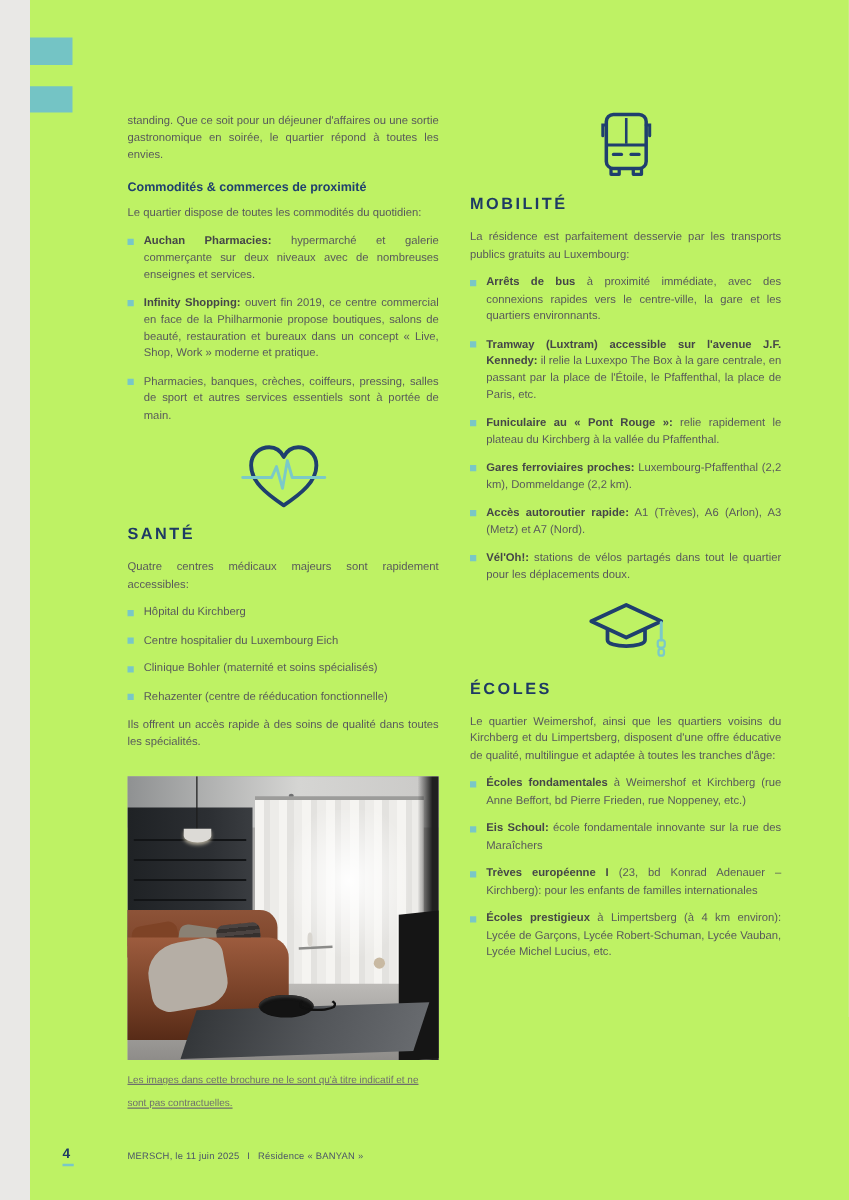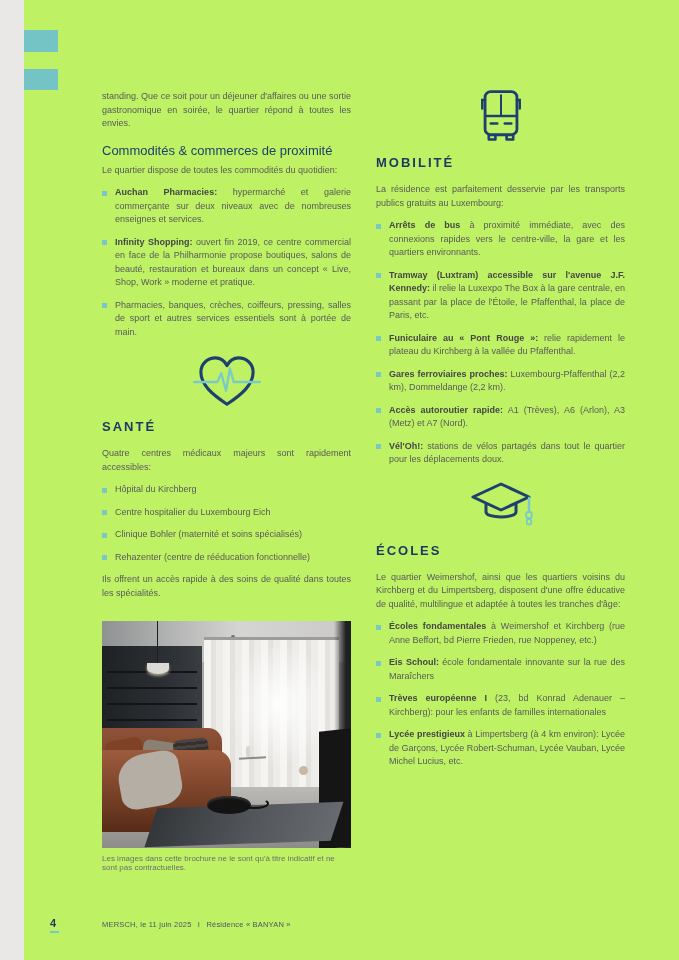--- a/index.html
+++ b/index.html
@@ -12,21 +12,21 @@
   .deco-bar.b1 { top:30px; height:22px; }
   .deco-bar.b2 { top:69px; height:21px; }
 
   
   .col { position:absolute; width:249px; font-size:9px; line-height:13.5px; color:#58595b; }
   .col-left  { left:78px;  top:90px; }
   .col-right { left:352px; top:85px; }
 
   p.body { text-align:justify; } .mt12{margin-top:12px;} .mt14{margin-top:14px;}
 
-  h3.sub-heading { font-size:13px; line-height:13px; color:#20406e; font-weight:normal; margin:13px 0 7px 0; }
+  h3.sub-heading { font-size:10px; line-height:13px; color:#20406e; font-weight:bold; margin:13px 0 7px 0; }
 
   ul.sq-list { list-style:none; margin-top:9px; }
   ul.sq-list li { position:relative; padding-left:13px; margin-bottom:9px; text-align:justify; }
   .bullet { position:absolute; left:0; top:4.5px; width:5px; height:5px; background:#79c7c7; }
   .li-text b { color:#454648; font-weight:bold; }
 
   .icon-center { text-align:center; }
   h2.sec-title { font-size:13px; line-height:15px; font-weight:bold; letter-spacing:2px; color:#1e3a64; text-align:left; margin:8px 0 13px 0; }
 
   
@@ -62,21 +62,21 @@
     background:repeating-linear-gradient(180deg,#4a4341 0 3px,#35302e 3px 6px); }
   .ph-throw { left:7%; top:58%; width:25%; height:24%; background:#b5aea5; border-radius:45% 25% 35% 25%; transform:rotate(-10deg); }
   .ph-sidetable { left:55%; top:60%; width:11%; height:2px; background:#8b8b89; box-shadow:8px 14px 0 -1px #7d7d7b; transform:rotate(-3deg); }
   .ph-vase { left:58%; top:55%; width:4px; height:11px; background:#d9d6d0; border-radius:40%; }
   .ph-deco1 { left:79%; top:64%; width:9px; height:9px; background:#c8b9a2; border-radius:50%; }
   .ph-table { left:20%; bottom:2%; width:74%; height:17%; transform:skewX(-20deg) rotate(-2deg);
     background:linear-gradient(90deg,#34373a,#53565a 55%,#676a6e); }
   .ph-bowl { left:42%; bottom:15%; width:18%; height:8%; background:#131313; border-radius:50%; box-shadow:inset 0 2px 2px #333; }
   .ph-handle { left:55%; bottom:17%; width:12%; height:5%; border:2px solid #111; border-radius:50%; border-top-color:transparent; background:transparent; }
 
-  .caption { margin-top:6px; font-size:8px; line-height:9px; color:#6e6e6d; width:240px; }
+  .caption { margin-top:6px; font-size:8px; line-height:19px; color:#6e6e6d; width:240px;text-decoration:underline; }
 
   
   .footer { position:absolute; left:0; top:915px; width:679px; }
   .page-num-wrap { position:absolute; left:26px; top:2px; }
   .page-num { font-size:11px; font-weight:bold; color:#1e3a64; }
   .page-num-dash { width:9px; height:2px; background:#79c7c7; margin-top:2px; }
   .footer-text { position:absolute; left:78px; top:5px; font-size:7.5px; color:#4a5568; letter-spacing:.2px;text-align:right; }
   .footer-text span { margin-right:4px; }
 
   svg { display:inline-block; vertical-align:top; }
@@ -234,21 +234,21 @@
       <li>
         <span class="bullet"></span>
         <span class="li-text"><b>Eis Schoul:</b><span> école fondamentale innovante sur la rue des Maraîchers</span></span>
       </li>
       <li>
         <span class="bullet"></span>
         <span class="li-text"><b>Trèves européenne I</b><span> (23, bd Konrad Adenauer – Kirchberg): pour les enfants de familles internationales</span></span>
       </li>
       <li>
         <span class="bullet"></span>
-        <span class="li-text"><b>Lycée prestigieux</b><span> à Limpertsberg (à 4 km environ): Lycée de Garçons, Lycée Robert-Schuman, Lycée Vauban, Lycée Michel Lucius, etc.</span></span>
+        <span class="li-text"><b>Écoles prestigieux</b><span> à Limpertsberg (à 4 km environ): Lycée de Garçons, Lycée Robert-Schuman, Lycée Vauban, Lycée Michel Lucius, etc.</span></span>
       </li>
     </ul>
   </div>
 
   <div class="footer">
     <div class="page-num-wrap">
       <div class="page-num">4</div>
       <div class="page-num-dash"></div>
     </div>
     <div class="footer-text">

